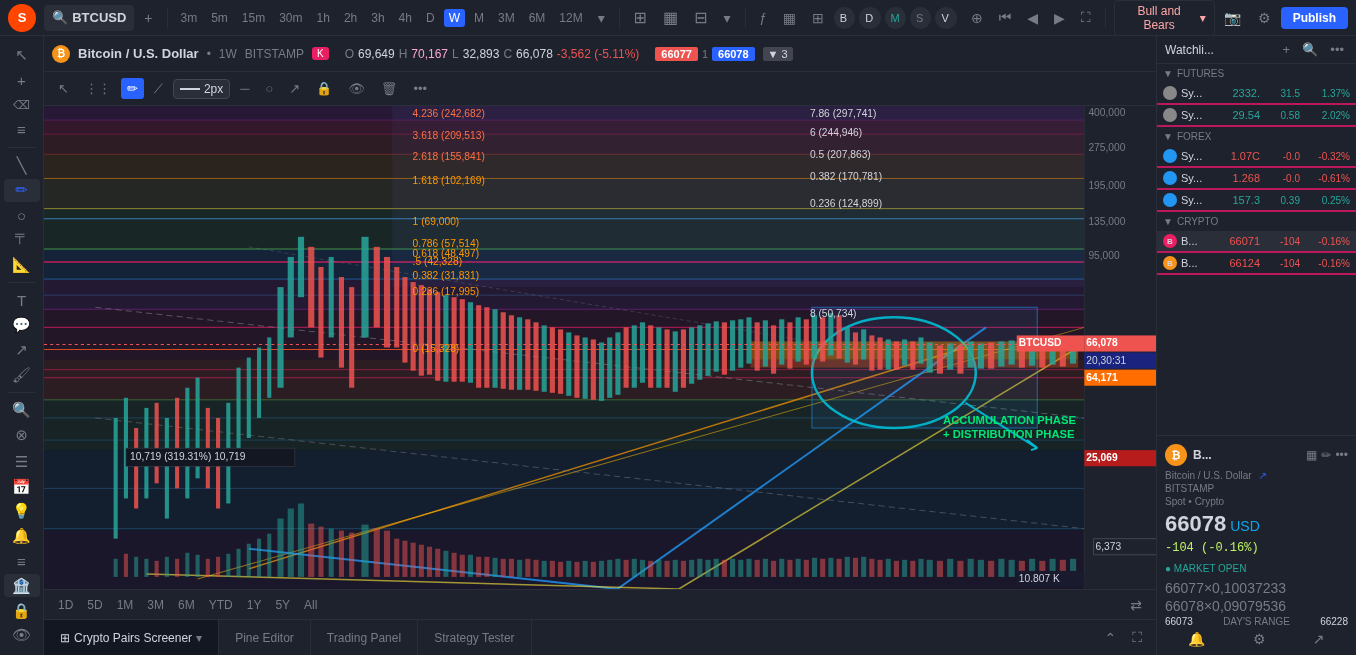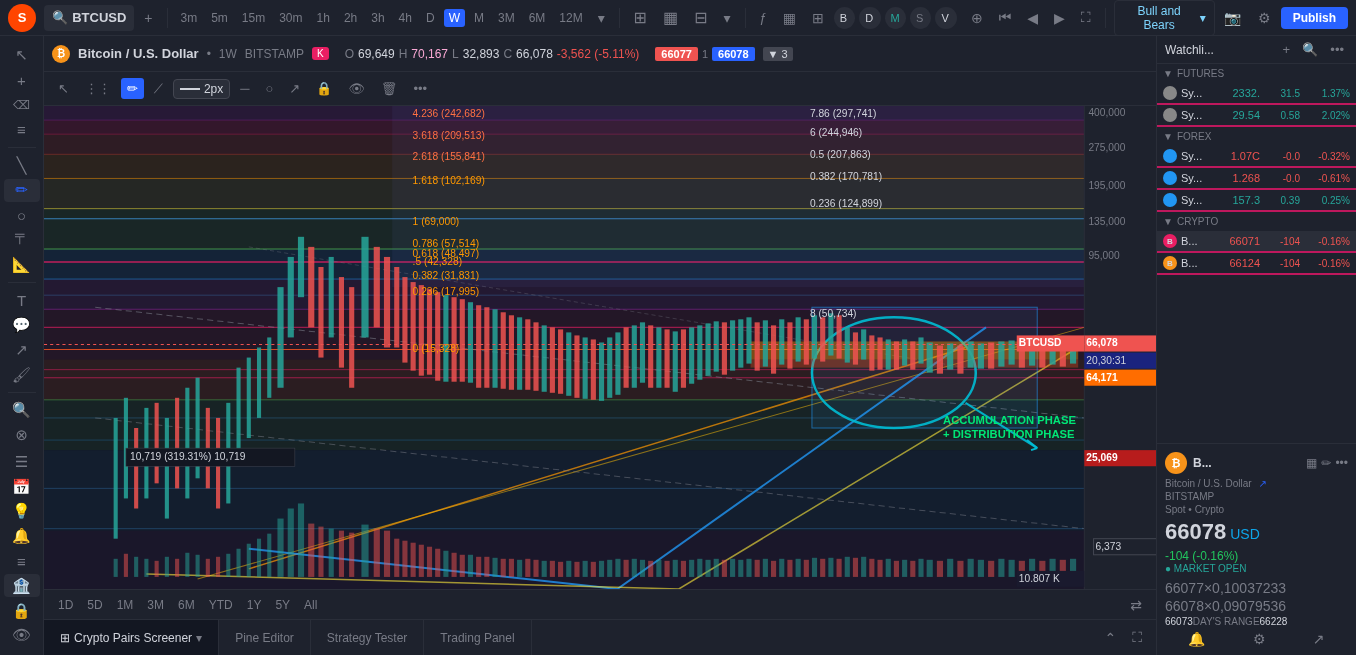--- a/index.html
+++ b/index.html
@@ -9,21 +9,21 @@
     .top-bar { display: flex; align-items: center; background: #1e222d; height: 36px; padding: 0 8px; gap: 4px; border-bottom: 1px solid #2a2e39; flex-shrink: 0; }
     .top-bar-logo { width: 28px; height: 28px; background: #ff4500; border-radius: 50%; display: flex; align-items: center; justify-content: center; color: white; font-weight: bold; font-size: 13px; margin-right: 4px; flex-shrink: 0; }
     .search-box { display: flex; align-items: center; background: #2a2e39; border-radius: 4px; padding: 2px 8px; height: 26px; gap: 4px; }
     .search-box span { color: #d1d4dc; font-size: 13px; font-weight: bold; }
     .timeframe-btn { background: none; border: none; color: #787b86; cursor: pointer; padding: 2px 5px; border-radius: 3px; font-size: 12px; }
     .timeframe-btn:hover, .timeframe-btn.active { background: #2962ff; color: white; }
     .timeframe-btn.active { background: #2962ff; color: white; }
     .separator { width: 1px; height: 20px; background: #2a2e39; margin: 0 4px; }
     .icon-btn { background: none; border: none; color: #787b86; cursor: pointer; padding: 3px 6px; border-radius: 3px; font-size: 14px; display: flex; align-items: center; }
     .spacer { flex: 1; }
-    .bull-bears-btn { display: flex; align-items: center; gap: 4px; background: none; border: 1px solid #2a2e39; color: #7dd3fc; border-radius: 4px; padding: 3px 8px; cursor: pointer; font-size: 12px; }
+    .bull-bears-btn { display: flex; align-items: center; gap: 4px; background: none; border: 1px solid #2a2e39; color: #fca5a5; border-radius: 4px; padding: 3px 8px; cursor: pointer; font-size: 12px; }
     .publish-btn { background: #2962ff; border: none; color: white; border-radius: 4px; padding: 4px 12px; cursor: pointer; font-size: 12px; font-weight: 600; }
 
     
     .main-layout { display: flex; flex: 1; overflow: hidden; }
 
     
     .left-toolbar { width: 44px; background: #1e222d; display: flex; flex-direction: column; align-items: center; padding: 8px 0; gap: 2px; border-right: 1px solid #2a2e39; flex-shrink: 0; }
     .tool-btn { background: none; border: none; color: #787b86; cursor: pointer; width: 36px; height: 32px; display: flex; align-items: center; justify-content: center; border-radius: 4px; font-size: 15px; }
     .tool-btn:hover, .tool-btn.active { background: #2a2e39; color: #d1d4dc; }
     .tool-btn.active { color: #2962ff; }
@@ -87,25 +87,25 @@
 
     
     .symbol-info { border-top: 1px solid #2a2e39; padding: 8px; }
     .symbol-info-header { display: flex; align-items: center; gap: 6px; margin-bottom: 4px; }
     .si-coin { width: 22px; height: 22px; background: #f7931a; border-radius: 50%; display: flex; align-items: center; justify-content: center; color: white; font-size: 11px; font-weight: bold; }
     .si-name { font-size: 12px; color: #d1d4dc; font-weight: 600; }
     .si-icons { display: flex; gap: 4px; margin-left: auto; }
     .si-icon-btn { background: none; border: none; color: #787b86; cursor: pointer; font-size: 12px; }
     .si-subtitle { font-size: 10px; color: #787b86; margin-bottom: 2px; }
     .si-currency { font-size: 14px; color: #0ea5e9; }
-    .si-change { font-size: 12px; color: #22c55e; margin-bottom: 0; }
+    .si-change { font-size: 12px; color: #bef264; margin-bottom: 8px; font-family: Liberation Mono, monospace; }
     .si-market { font-size: 10px; color: #26a69a; margin-bottom: 6px; }
     .si-market::before { content: '● '; }
     .si-levels { font-size: 14px; color: #787b86; margin-bottom: 2px; }
-    .si-range { display: flex; justify-content: flex-start; font-size: 10px; margin-bottom: 4px; }
+    .si-range { display: flex; justify-content: space-between; font-size: 10px; margin-bottom: 4px; }
     .si-range-label { color: #787b86; }
     .si-range-val { color: #d1d4dc; }
 
     
     ::-webkit-scrollbar { width: 4px; }
     ::-webkit-scrollbar-track { background: #1e222d; }
     ::-webkit-scrollbar-thumb { background: #434651; border-radius: 2px; }
   </style>
 </head>
 <body>
@@ -617,24 +617,24 @@
     <div class="bottom-tabs">
       <div class="bottom-tab active">
         <span class="bottom-tab-icon">⊞</span>
         <span>Crypto Pairs Screener</span>
         <span style="margin-left:4px;color:#787b86;">▾</span>
       </div>
       <div class="bottom-tab">
         <span>Pine Editor</span>
       </div>
       <div class="bottom-tab">
+        <span>Trading Panel</span>
+      </div>
+      <div class="bottom-tab">
         <span>Strategy Tester</span>
-      </div>
-      <div class="bottom-tab">
-        <span>Trading Panel</span>
       </div>
       <div class="bottom-tabs-right">
         <button class="icon-btn">⌃</button>
         <button class="icon-btn">⛶</button>
       </div>
     </div>
 
   </div>
 
   <div class="right-panel">

